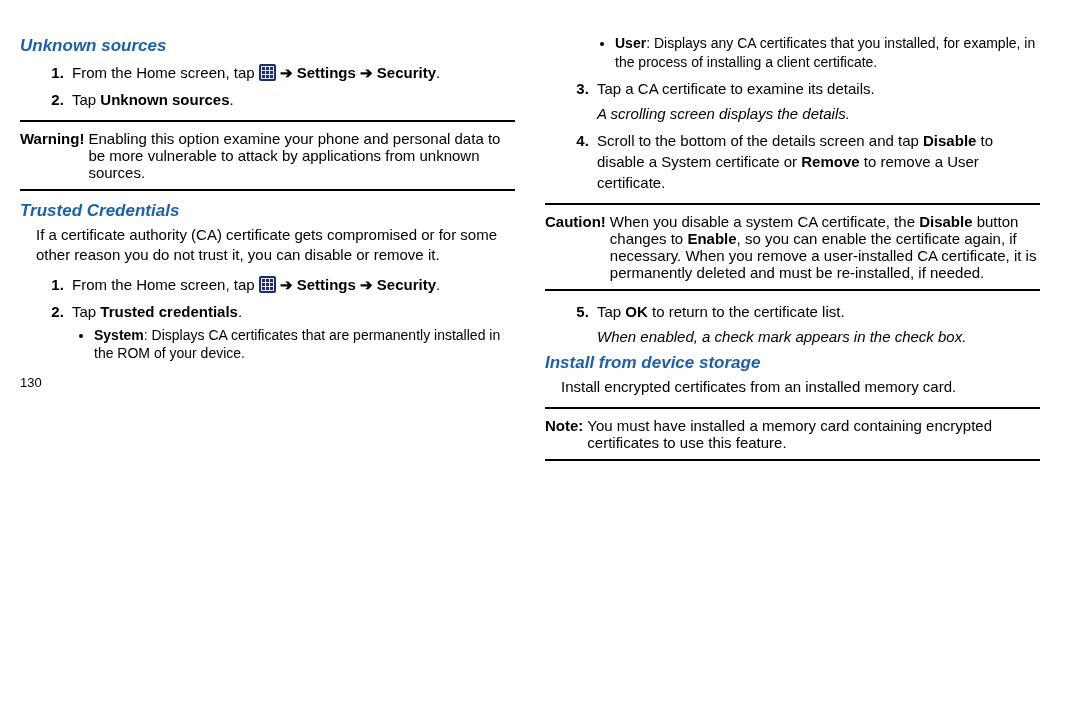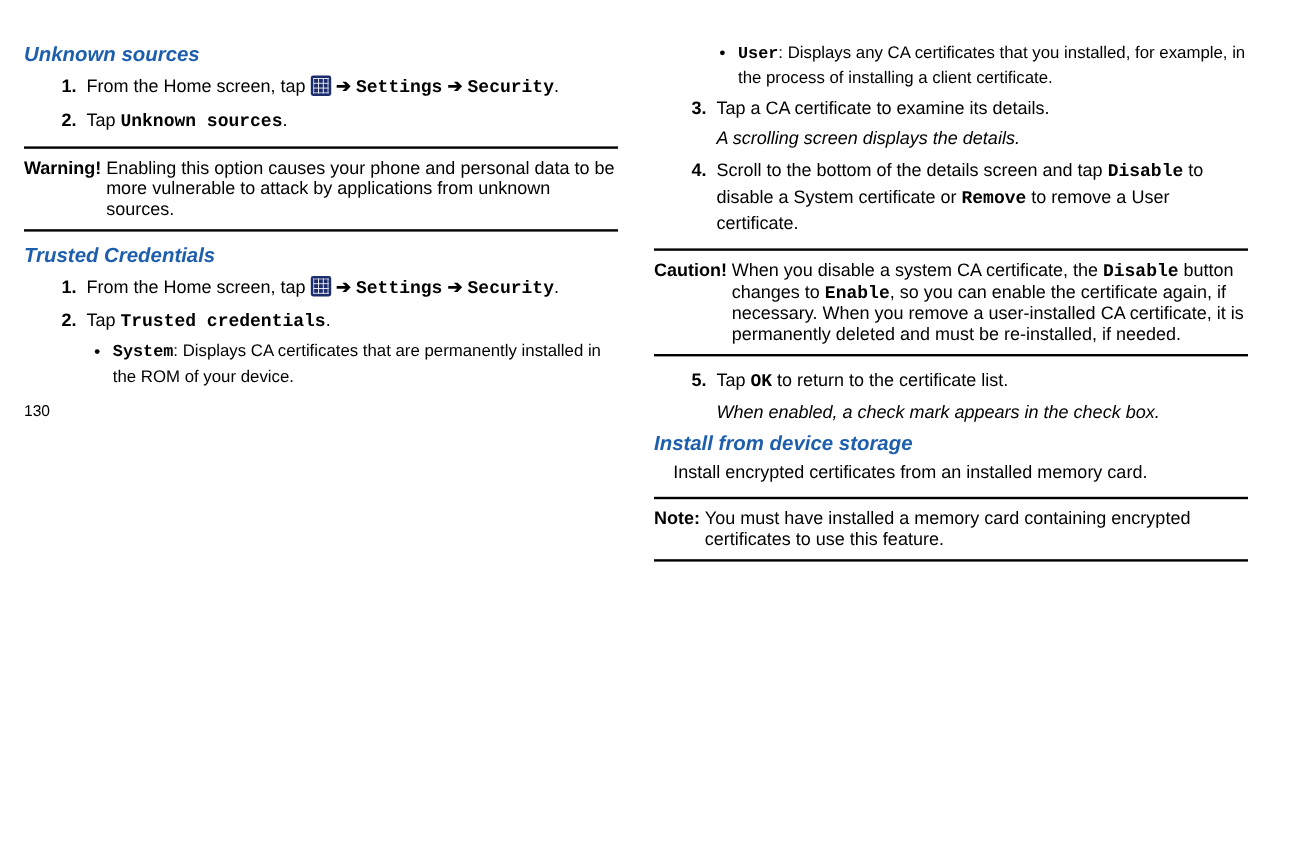--- a/index.html
+++ b/index.html
@@ -39,21 +39,21 @@
   ul > li { margin: 4px 0; font-size: 14px; line-height: 1.35; }
   .box-rule {
     border-top: 2px solid #000;
     border-bottom: 2px solid #000;
     padding: 8px 0;
     margin: 10px 0;
   }
   .hang { display:flex; }
   .hang .lab { font-weight: bold; white-space: nowrap; margin-right: 4px; }
   .hang .body { flex:1; }
-  .b { font-weight: bold; font-family: Liberation Mono, monospace; }
+  .b { font-weight: bold; }
   .appgrid {
     display: inline-block;
     width: 17px; height: 17px;
     background: #1b2d6d;
     border-radius: 2px;
     vertical-align: -3px;
     position: relative;
     overflow: hidden;
   }
   .appgrid::before {
@@ -90,25 +90,26 @@
         <span class="b">Security</span>.
       </li>
       <li>
         <span>Tap </span><span class="b">Unknown sources</span><span>.</span>
       </li>
     </ol>
 
     <div class="box-rule">
       <div class="hang">
         <div class="lab">Warning!</div>
-        <div class="body">Enabling this option causes your phone and personal data to be more vulnerable to attack by applications from unknown sources.</div>
+        <div class="body">Enabling this option examine your phone and personal data to be more vulnerable to attack by applications from unknown sources.</div>
       </div>
     </div>
 
     <h3>Trusted Credentials</h3>
+    <p class="indent">If a certificate authority (CA) certificate gets compromised or for some other reason you do not trust it, you can disable or remove it.</p>
 
     <ol>
       <li>
         <span>From the Home screen, tap </span>
         <span class="appgrid"></span>
         <span class="arrow">➔</span>
         <span class="b">Settings</span>
         <span class="arrow">➔</span>
         <span class="b">Security</span>.
       </li>

